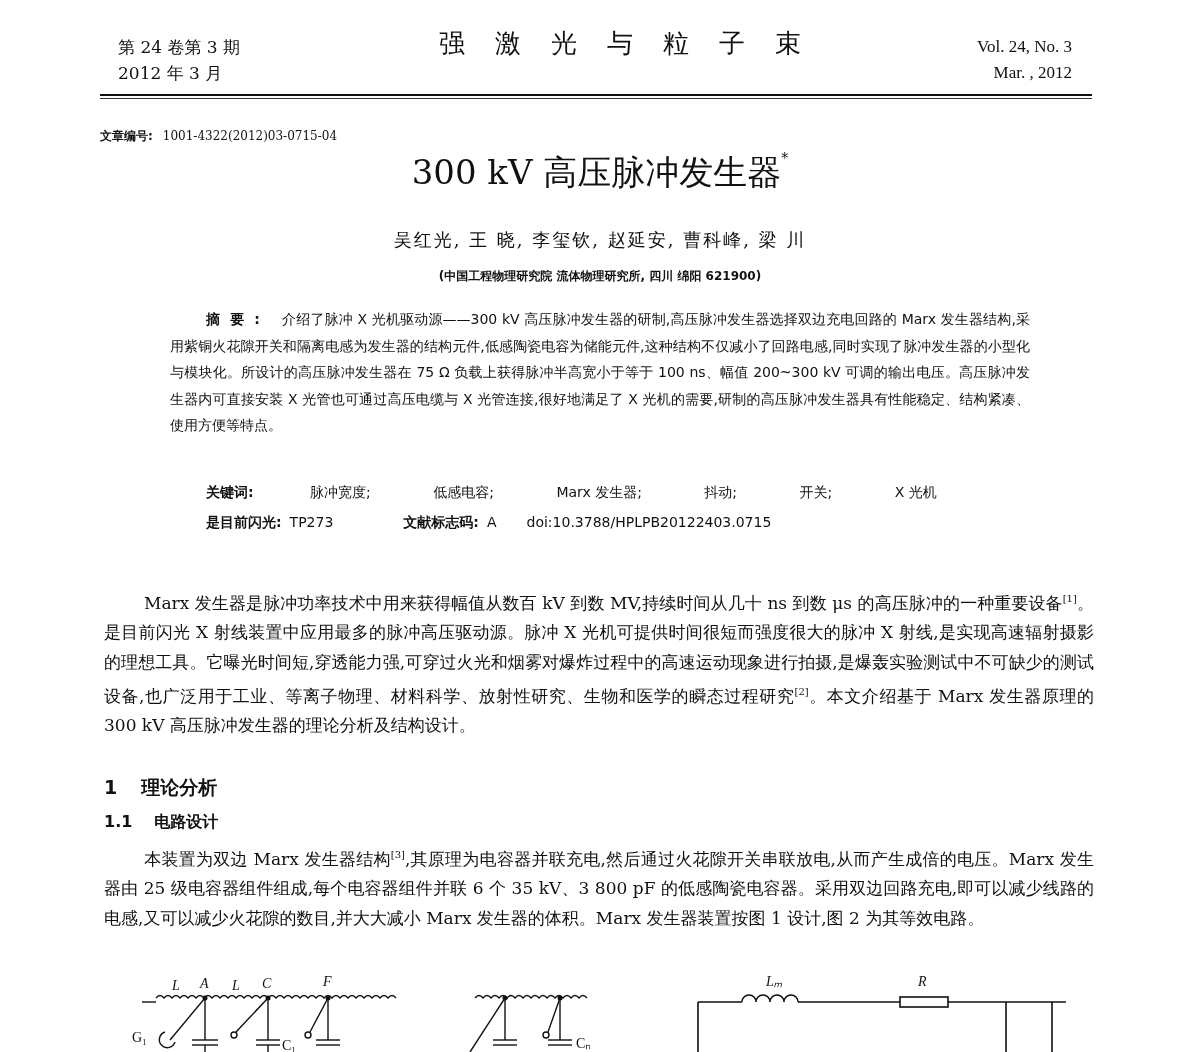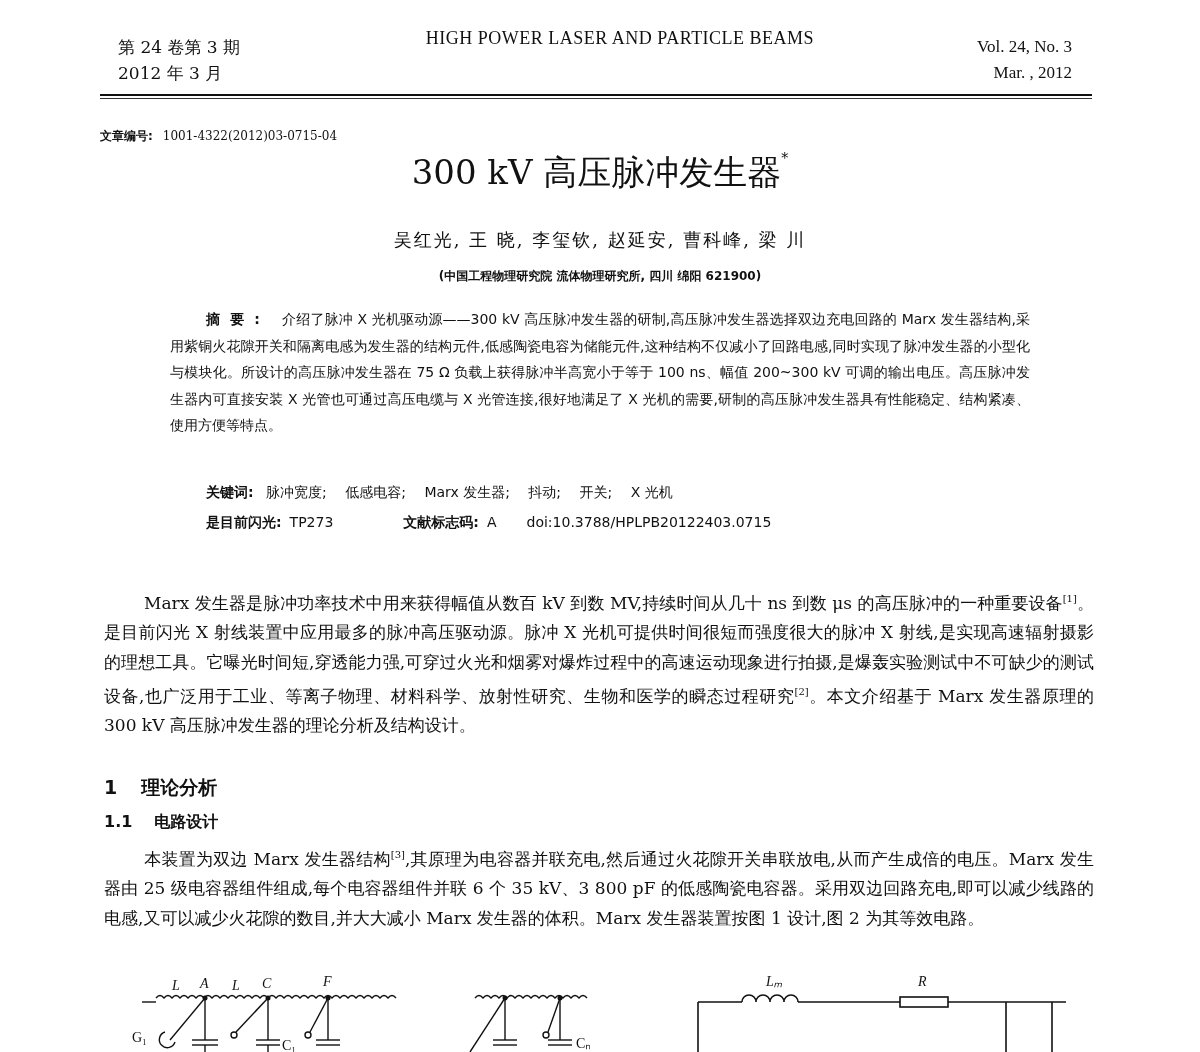--- a/index.html
+++ b/index.html
@@ -18,41 +18,41 @@
     .artno { left: 100px; top: 128px; font-size: 12px; }
     .artno b { font-family: "DejaVu Sans", sans-serif; font-weight: bold; margin-right: 10px; }
     .title { left: 0; width: 1200px; top: 150px; text-align: center; font-size: 34px; font-weight: normal; }
     .title .ast { font-size: 14px; vertical-align: top; }
     .authors { left: 0; width: 1200px; top: 228px; text-align: center; font-size: 18px; letter-spacing: 2px; }
     .affil { left: 0; width: 1200px; top: 268px; text-align: center; font-size: 12px; font-family: "DejaVu Sans", sans-serif; font-weight: bold; }
     .abstract { left: 170px; width: 860px; top: 306px; font-size: 14px; line-height: 26.5px; text-align: justify; font-family: "DejaVu Sans", sans-serif; }
     .abstract .lbl { font-weight: bold; margin-left: 36px; margin-right: 12px; letter-spacing: 10px; }
     .kw { left: 206px; top: 484px; font-size: 14px; font-family: "DejaVu Sans", sans-serif; }
     .kw b { margin-right: 8px; }
-    .kw span.k { margin-right: 14px; }
+    .kw span.k { margin-right: 14px; margin-left: 44px; }
     .cls { left: 206px; top: 514px; font-size: 14px; font-family: "DejaVu Sans", sans-serif; }
     .cls b { margin-right: 8px; }
     .body-p { left: 104px; width: 990px; font-size: 17px; line-height: 29.5px; text-align: justify; font-family: "DejaVu Serif", serif; }
     .body-p .ind { display: inline-block; width: 40px; }
     .body-p sup { font-size: 10px; }
     .sec1 { left: 104px; top: 775px; font-size: 19px; font-weight: bold; font-family: "DejaVu Sans", sans-serif; }
     .sec1 .num { margin-right: 24px; }
     .sec11 { left: 104px; top: 812px; font-size: 16px; font-weight: bold; font-family: "DejaVu Sans", sans-serif; }
     .sec11 .num { margin-right: 22px; }
     svg text { font-family: "Liberation Serif", serif; font-style: italic; }
   </style>
 </head>
 <body>
 
 <div class="abs hdr-left">
   <div>第 24 卷第 3 期</div>
   <div>2012 年 3 月</div>
 </div>
 <div class="abs hdr-center">
-  <div class="hdr-en">HIGH POWER LASER AND PARTICLE BEAMS</div>
+  <div class="hdr-cn">强激光与粒子束</div>
 </div>
 <div class="abs hdr-right">
   <div>Vol. 24, No. 3</div>
   <div>Mar. , 2012</div>
 </div>
 <div class="abs rule1"></div>
 <div class="abs rule2"></div>
 
 <div class="abs artno">
   <b>文章编号:</b><span>1001-4322(2012)03-0715-04</span>

